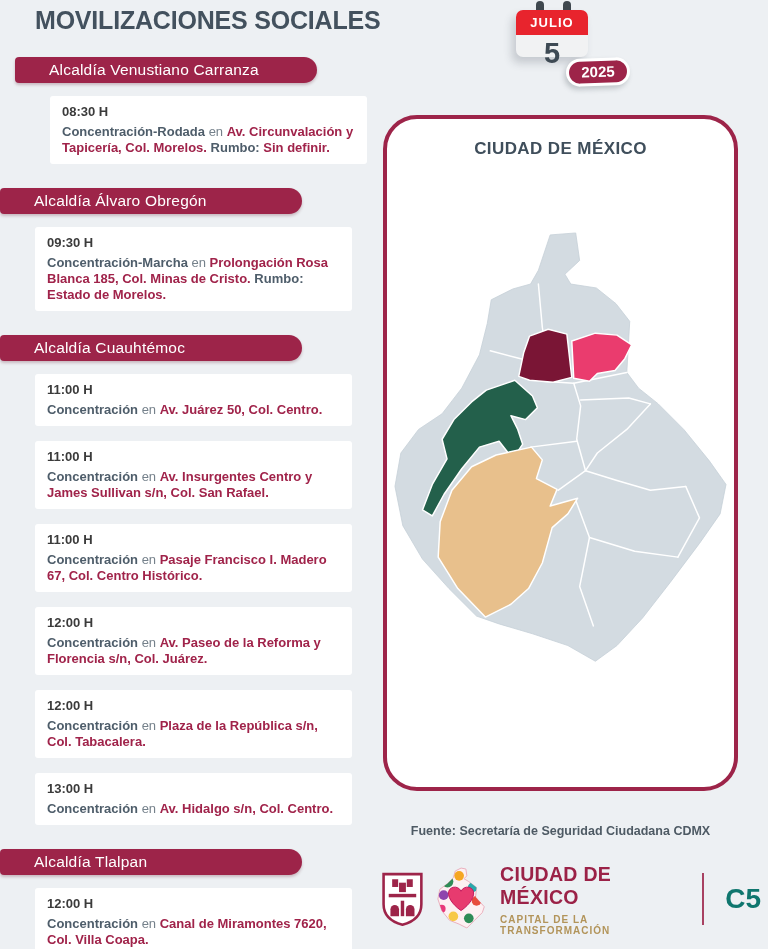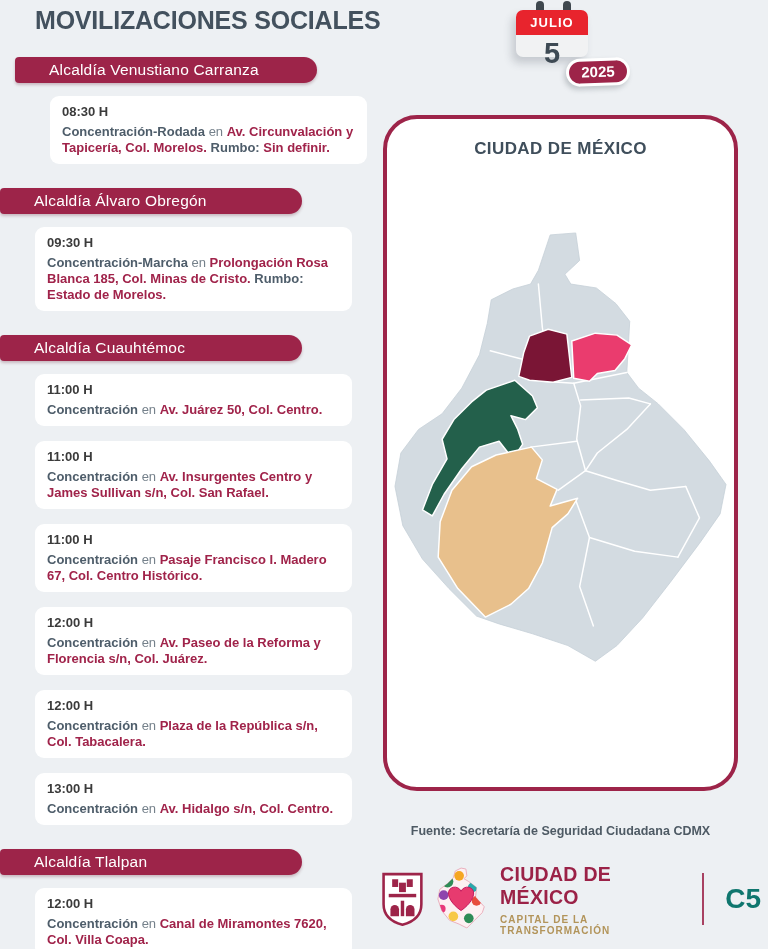--- a/index.html
+++ b/index.html
@@ -36,21 +36,21 @@
   
   .events-col{position:absolute;left:0;top:57px;width:383px;}
   .section{margin-top:24px;}
   .section:first-child{margin-top:0;padding-left:15px;}
   .pill{
     width:268px;height:26px;line-height:26px;padding-left:34px;
     background:#9d2449;color:#fff;font-size:15.5px;letter-spacing:.2px;
     border-radius:5px 16px 16px 5px;box-shadow:0 2px 3px rgba(90,20,40,.25);
   }
   .card{
-    width:293px;margin:13px 0 0 35px;background:#fff;border-radius:9px;
+    width:293px;margin:13px 0 0 35px;background:#fff;border-radius:3px;
     padding:8px 12px 8px 12px;
   }
   .card ~ .card{margin-top:15px;}
   .card .time{font-size:13px;font-weight:bold;color:#3b3b3b;line-height:15px;}
   .card .desc{margin-top:5px;font-size:13px;line-height:16px;}
   .seg-strong{color:#4e5d6a;font-weight:bold;}
   .seg-plain{color:#75818b;}
   .seg-red{color:#a0234a;font-weight:bold;}
   
   .map-panel{

